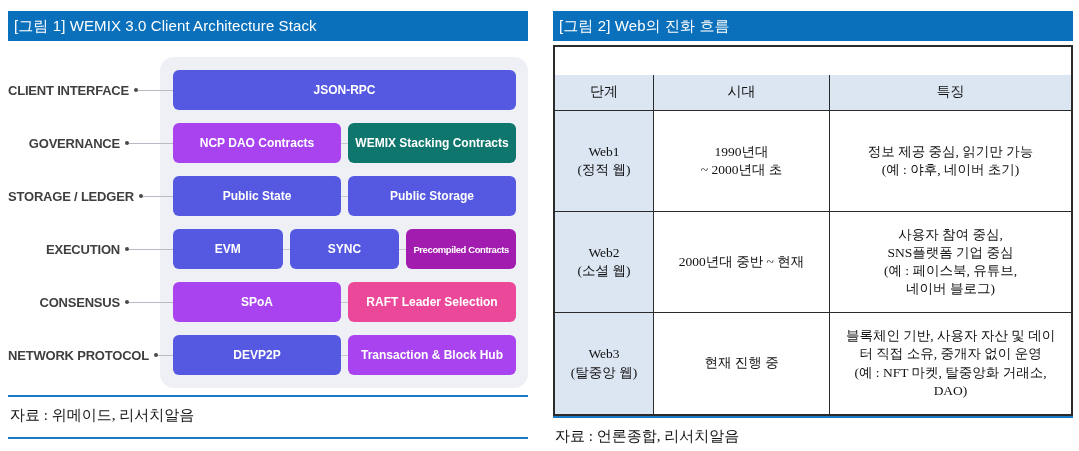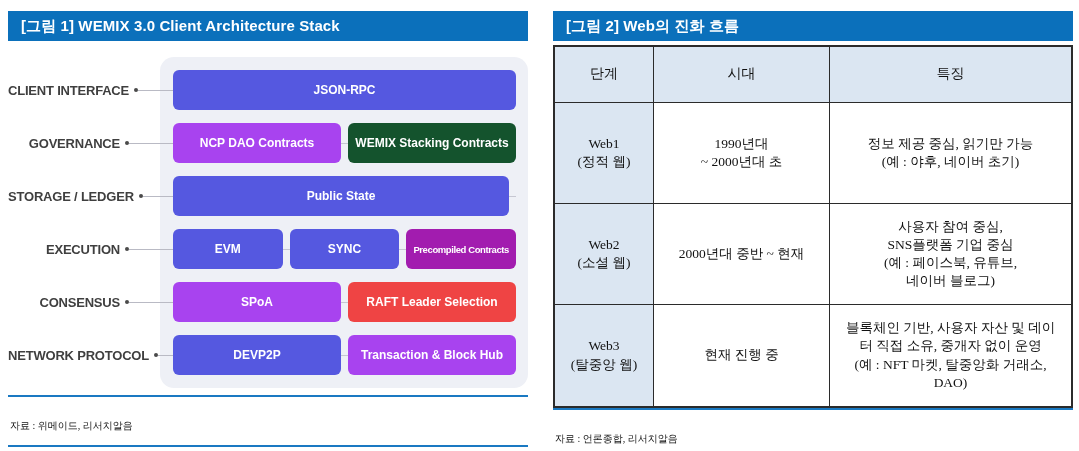--- a/index.html
+++ b/index.html
@@ -4,55 +4,55 @@
 <style>
   * { margin:0; padding:0; box-sizing:border-box; }
   html,body { width:1079px; height:451px; background:#ffffff; overflow:hidden;
               font-family:"Liberation Sans", sans-serif; }
   .page { position:relative; width:1079px; height:451px; }
 
   .figure { position:absolute; top:11px; width:520px; }
   .fig1 { left:8px; }
   .fig2 { left:553px; }
 
-  .titlebar { height:30px; line-height:30px; padding-left:13px; color:#ffffff;
-              font-size:15px; font-weight:bold; letter-spacing:0.1px; }
+  .titlebar { height:30px; line-height:30px; padding-left:6px; color:#ffffff;
+              font-size:15px; font-weight:normal; letter-spacing:0.1px; }
 
   
   .diagram { position:relative; height:354px; }
   .panel { position:absolute; left:152px; top:16px; width:368px; height:331px;
            background:#eef0f6; border-radius:14px; }
   .rows { position:absolute; left:0; top:29px; width:520px; padding-right:12px; }
   .drow { display:flex; align-items:center; height:40px; margin-bottom:13px; }
   .dlabel { flex:0 0 112px; text-align:right; font-size:13px; font-weight:600;
             color:#3f3f3f; letter-spacing:-0.2px; white-space:nowrap; }
   .dot { flex:0 0 4px; height:4px; border-radius:50%; background:#4a4a4a; margin-left:5px; }
   .lead { flex:1; height:1px; background:#b9bac4; }
   .boxes { flex:0 0 343px; display:flex; align-items:center; height:56px; }
   .box { flex:1; height:40px; border-radius:6px; display:flex; align-items:center;
          justify-content:center; color:#ffffff; font-weight:bold; font-size:12px;
          overflow:hidden; white-space:nowrap; }
   .box.sm { font-size:9.5px; letter-spacing:-0.4px; }
   .conn { flex:0 0 7px; height:1px; background:#c6c7d2; }
 
   
   .src { margin-top:0; border-top:2px solid #1a79c2; border-bottom:2px solid #1a79c2;
-         padding:22px 2px 12px 2px; font-family:"Liberation Serif", serif;
-         font-size:10px; color:#111111; }
+         padding:9px 2px 12px 2px; font-family:"Liberation Serif", serif;
+         font-size:15px; color:#111111; }
 
   
   .tbl { margin-top:4px; border:2px solid #2b2b2b; }
   .trow { display:grid; grid-template-columns:99px 176px 1fr; }
   .cell { border-right:1.5px solid #2b2b2b; border-bottom:1.5px solid #2b2b2b;
           display:flex; align-items:center; justify-content:center; text-align:center;
           font-family:"Liberation Serif", serif; font-size:13.5px; color:#111111;
           white-space:pre-line; line-height:1.35; padding:0 2px; }
   .cell:last-child { border-right:none; }
   .trow:last-child .cell { border-bottom:none; }
-  .hrow .cell { height:56px; background:#dbe6f2; font-size:14px; }
+  .hrow .cell { height:36px; background:#dbe6f2; font-size:14px;margin-top:28px; }
   .brow .cell { height:101px; }
   .stage-cell { background:#dbe6f2;font-family:Liberation Serif, serif; }
 </style>
 </head>
 <body>
 
 <div class="page">
 
   <div class="figure fig1">
     <div class="titlebar" style="background-color: rgb(11, 112, 187);">[그림 1] WEMIX 3.0 Client Architecture Stack</div>
@@ -70,31 +70,32 @@
           </div>
         </div>
 
         <div class="drow">
           <div class="dlabel">GOVERNANCE</div>
           <div class="dot"></div>
           <div class="lead"></div>
           <div class="boxes">
             <div class="box" style="background-color: rgb(168, 67, 239);">NCP DAO Contracts</div>
             <div class="conn"></div>
-            <div class="box" style="background-color: #14532d; text-align: center;">WEMIX Stacking Contracts</div>
+            <div class="box" style="background-color: #0f766e; text-align: center;">WEMIX Stacking Contracts</div>
           </div>
         </div>
 
         <div class="drow">
           <div class="dlabel">STORAGE / LEDGER</div>
           <div class="dot"></div>
           <div class="lead"></div>
           <div class="boxes">
             <div class="box" style="background-color: rgb(85, 88, 224); text-align: right;">Public State</div>
             <div class="conn"></div>
+            <div class="box" style="background-color: rgb(85, 88, 224);">Public Storage</div>
           </div>
         </div>
 
         <div class="drow">
           <div class="dlabel">EXECUTION</div>
           <div class="dot"></div>
           <div class="lead"></div>
           <div class="boxes">
             <div class="box" style="background-color: rgb(85, 88, 224);">EVM</div>
             <div class="conn"></div>
@@ -104,21 +105,21 @@
           </div>
         </div>
 
         <div class="drow">
           <div class="dlabel">CONSENSUS</div>
           <div class="dot"></div>
           <div class="lead"></div>
           <div class="boxes">
             <div class="box" style="background-color: rgb(168, 67, 239);">SPoA</div>
             <div class="conn"></div>
-            <div class="box" style="background-color: #ef4444; text-align: right;">RAFT Leader Selection</div>
+            <div class="box" style="background-color: #ec4899; text-align: right;">RAFT Leader Selection</div>
           </div>
         </div>
 
         <div class="drow">
           <div class="dlabel">NETWORK PROTOCOL</div>
           <div class="dot"></div>
           <div class="lead"></div>
           <div class="boxes">
             <div class="box" style="background-color: rgb(85, 88, 224);">DEVP2P</div>
             <div class="conn"></div>

